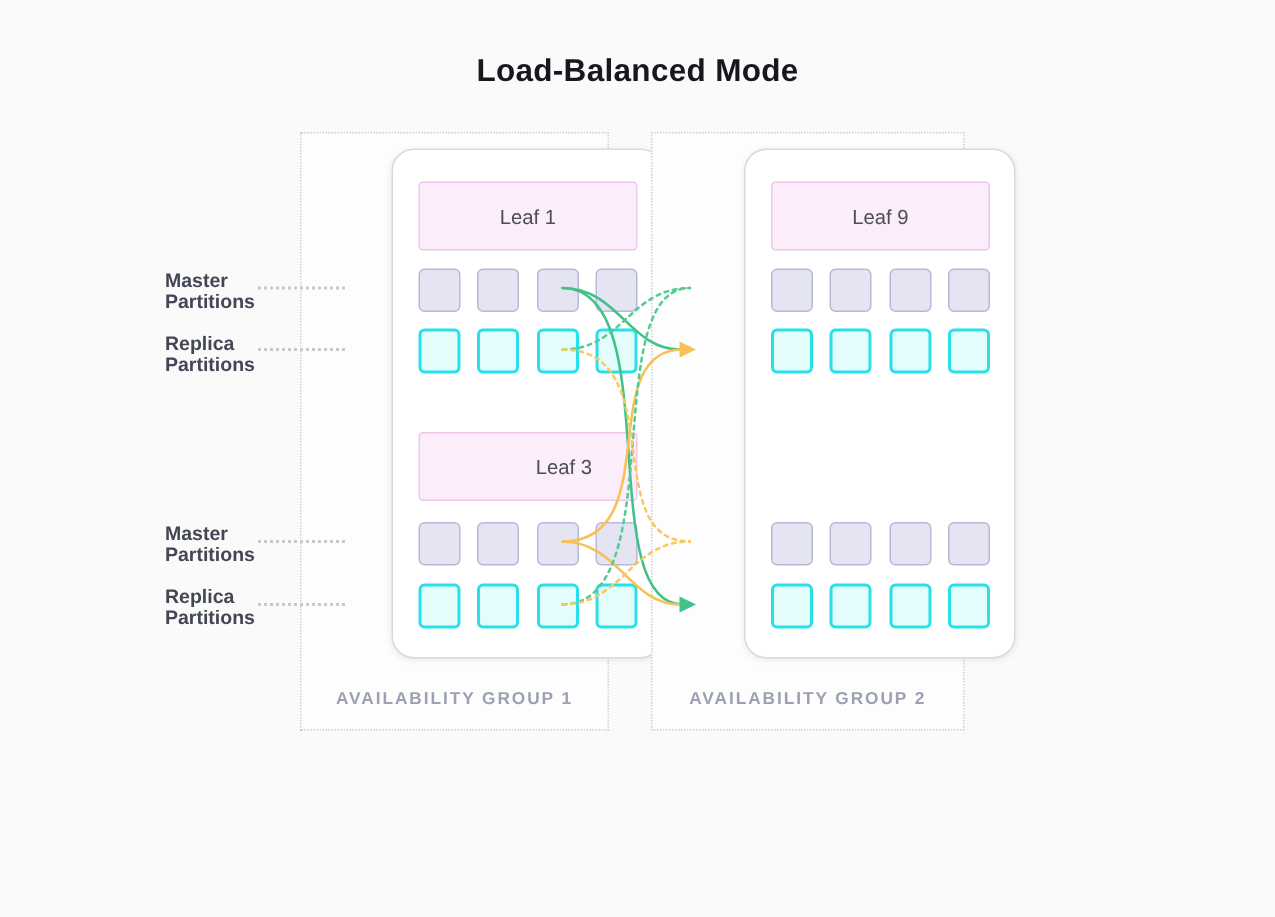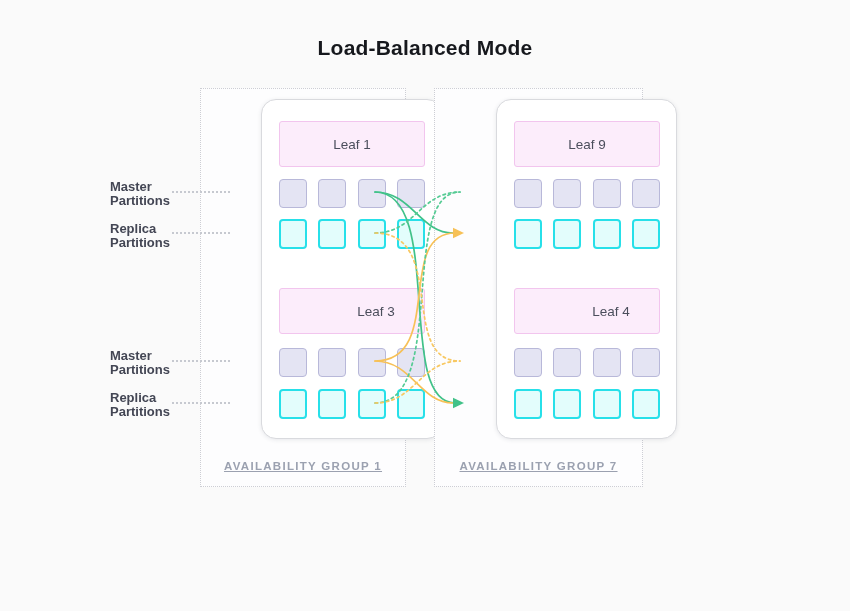--- a/index.html
+++ b/index.html
@@ -36,21 +36,21 @@
     position:absolute; left:17px; width:146px;
     display:flex; justify-content:space-between;
   }
   .row-m1 { top:79px; }  .row-r1 { top:119px; }
   .row-m2 { top:248px; } .row-r2 { top:289px; }
   .sq { box-sizing:border-box; width:28px; border-radius:4px; }
   .sq.master  { height:29px; background:var(--master_fill,#e4e4f3);  border:1px solid var(--master_border,#b8b8d9); }
   .sq.replica { height:30px; background:var(--replica_fill,#e3fdfc); border:2px solid var(--replica_border,#27e0e9); }
   .group-label {
     position:absolute; left:0; right:0; top:371px; text-align:center;
-    font-size:11.5px; font-weight:bold; letter-spacing:1.3px; color:#9ba1b0;text-decoration:underline;
+    font-size:11.5px; font-weight:bold; letter-spacing:1.3px; color:#9ba1b0;
   }
   .side-label {
     position:absolute; left:110px; width:72px;
     font-size:13px; font-weight:bold; color:#434654; line-height:13.5px;
   }
   .sl-m1 { top:180px; } .sl-r1 { top:222px; }
   .sl-m2 { top:349px; } .sl-r2 { top:391px; }
   .leader {
     position:absolute; left:172px; width:58px; height:0;
     border-top:2px dotted #c6c9d0; z-index:5;
@@ -118,35 +118,34 @@
           <div class="sq master"></div>
           <div class="sq master"></div>
           <div class="sq master"></div>
         </div>
       <div class="p-row row-r1">
           <div class="sq replica"></div>
           <div class="sq replica"></div>
           <div class="sq replica"></div>
           <div class="sq replica"></div>
         </div>
-      <div class="leaf-box leaf-second">Leaf 4</div>
       <div class="p-row row-m2">
           <div class="sq master"></div>
           <div class="sq master"></div>
           <div class="sq master"></div>
           <div class="sq master"></div>
         </div>
       <div class="p-row row-r2">
           <div class="sq replica"></div>
           <div class="sq replica"></div>
           <div class="sq replica"></div>
           <div class="sq replica"></div>
         </div>
     </div>
-    <div class="group-label">AVAILABILITY GROUP 7</div>
+    <div class="group-label">AVAILABILITY GROUP 2</div>
   </div>
 
   <svg class="lines" width="850" height="611" viewBox="0 0 850 611">
 
     <path class="conn" d="M375,192 C412,192 420,233 453,233" stroke="#41c289"></path>
     <path class="conn" d="M375,192 C445,192 395,403 455,403" stroke="#41c289"></path>
 
     <path class="conn" d="M375,361 C445,361 395,233 455,233" stroke="#f7c157"></path>
     <path class="conn" d="M375,361 C412,361 420,403 453,403" stroke="#f7c157"></path>
 

